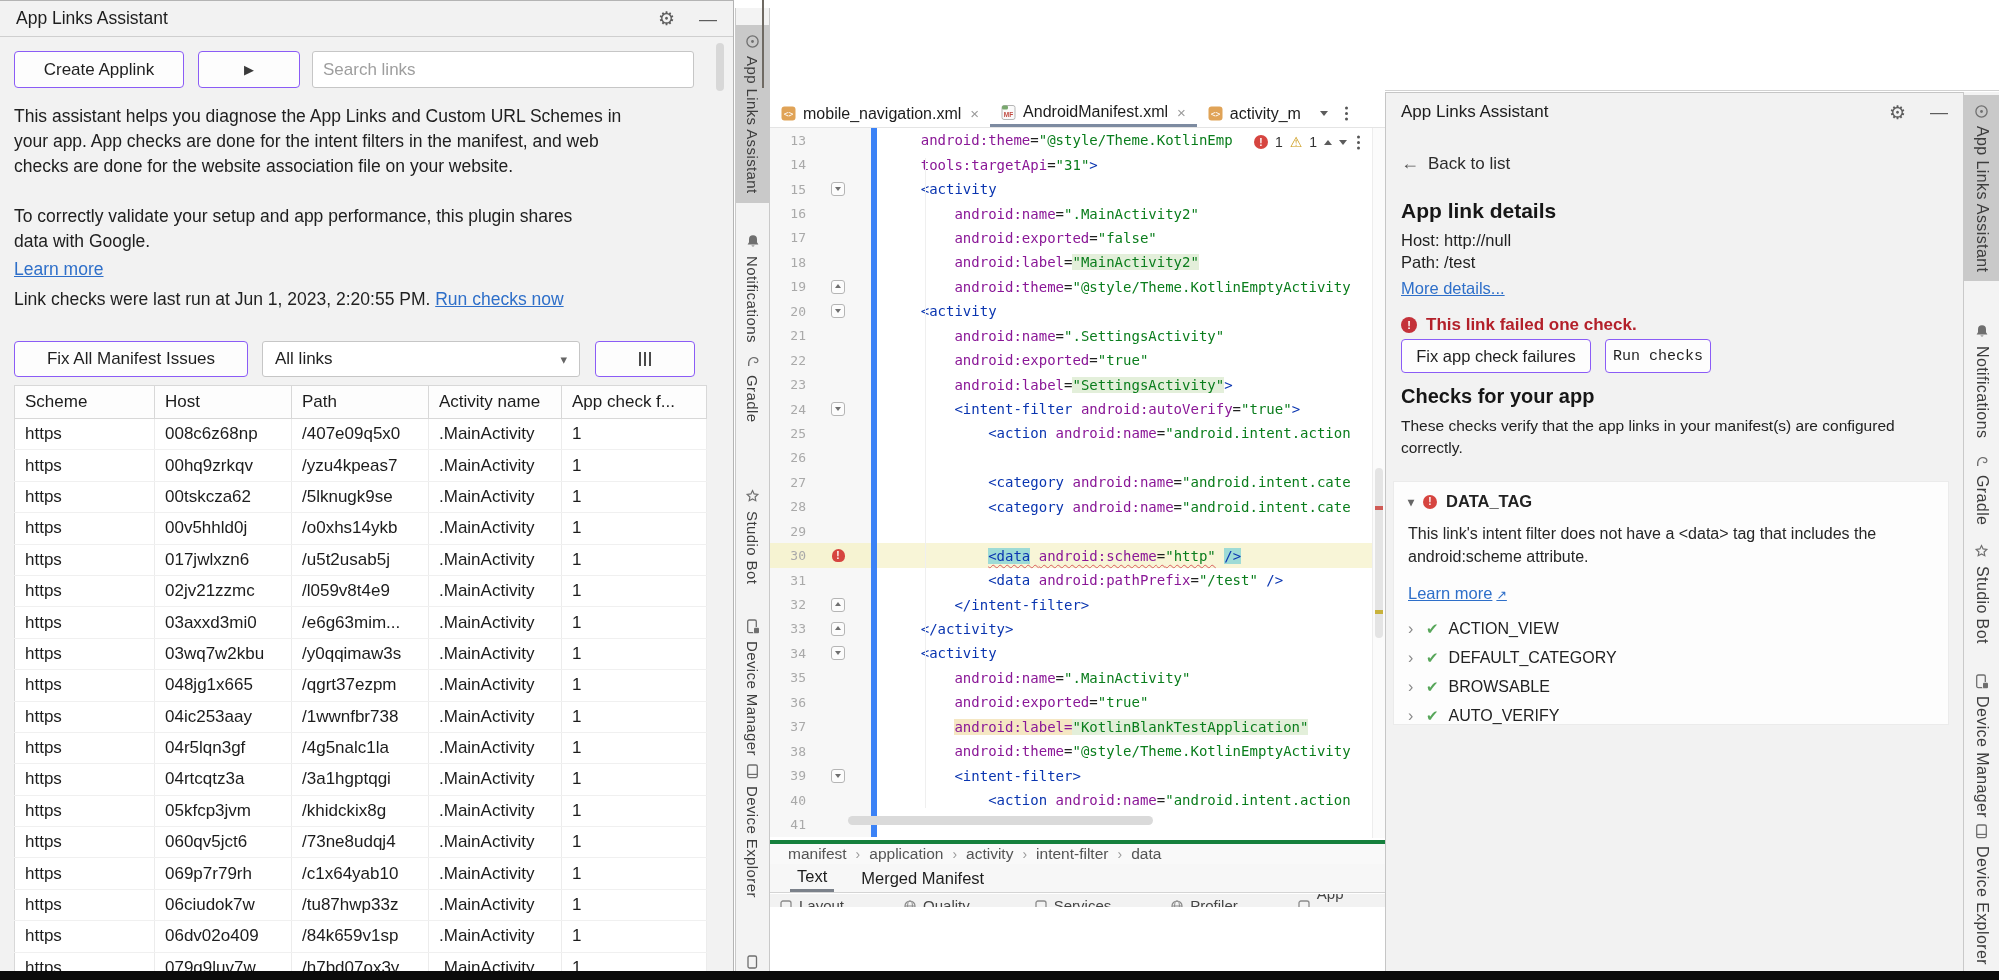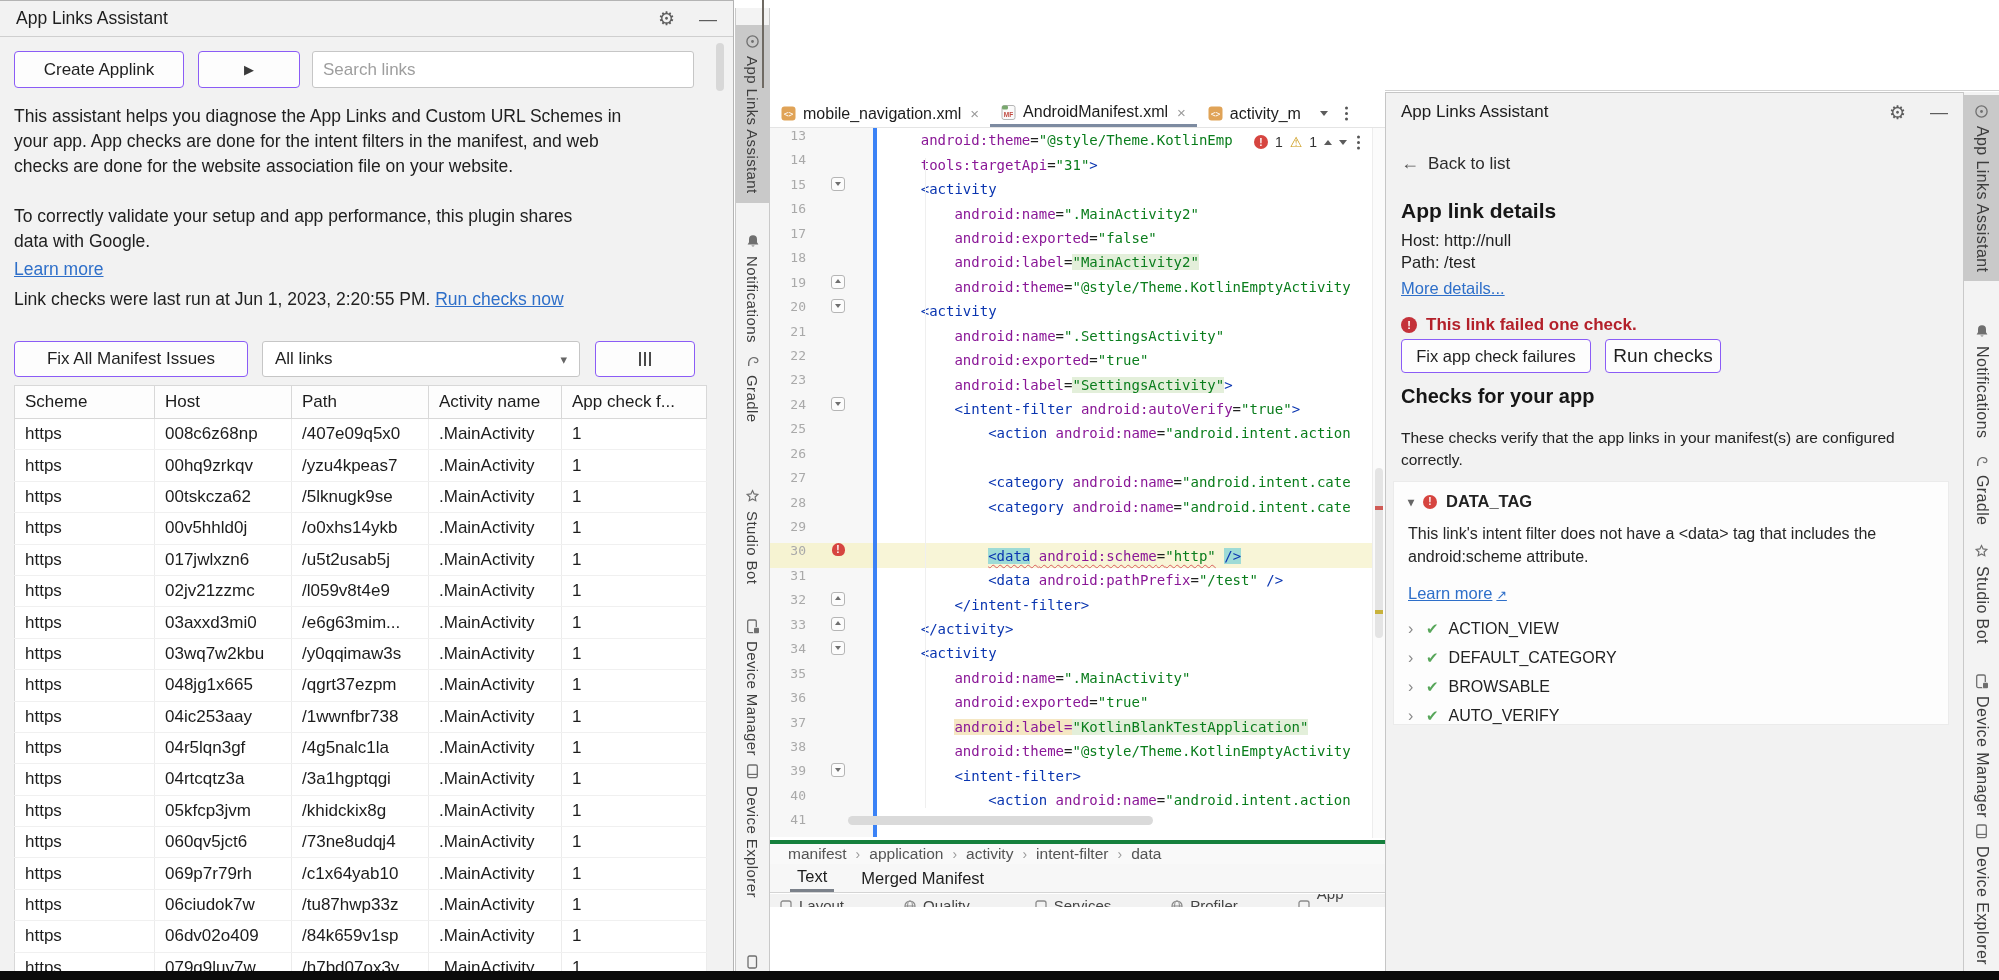--- a/index.html
+++ b/index.html
@@ -70,22 +70,22 @@
   .etab.selected{border-bottom:3px solid #7d8ba1;}
   .etab .close{color:#9a9a9a;font-size:15px;margin-left:2px;}
   .tab-extra{display:flex;align-items:center;gap:14px;padding:0 8px;color:#555;}
   .chev-down{width:0;height:0;border-left:4.5px solid transparent;border-right:4.5px solid transparent;border-top:5.5px solid #5c5c5c;}
   .kebab{width:3px;height:3px;background:#555;border-radius:50%;box-shadow:0 -5.5px 0 #555,0 5.5px 0 #555;margin:0 3px;}
   .ficon{display:inline-flex;}
 
   #code{position:absolute;left:0;top:128px;width:602px;height:710px;overflow:hidden;
     font-family:"DejaVu Sans Mono",monospace;font-size:14px;}
   .line{display:flex;height:24.45px;align-items:center;white-space:pre;}
-  .gutter{width:107px;flex:0 0 107px;height:100%;display:flex;align-items:flex-start;background:#f7f7f7;
-    border-right:4px solid #3b82f6;box-sizing:border-box;}
+  .gutter{width:107px;flex:0 0 107px;height:100%;display:flex;align-items:center;background:#f7f7f7;
+    border-right:6px solid #3b82f6;box-sizing:border-box;}
   .line.hl .gutter{background:#f6f3d2;}
   .line.hl{background:#f8f5d7;}
   .ln{flex:0 0 36px;text-align:right;color:#a9a9a9;font-size:13px;}
   .foldslot{flex:0 0 16px;margin-left:24px;display:flex;align-items:center;justify-content:center;}
   .fold-box{width:12px;height:12px;border:1px solid #b5b5b5;border-radius:3px;background:#fcfcfc;position:relative;}
   .fold-box.d::after{content:"";position:absolute;left:2.5px;top:4px;border-left:3.5px solid transparent;border-right:3.5px solid transparent;border-top:4.5px solid #6f6f6f;}
   .fold-box.u::after{content:"";position:absolute;left:2.5px;top:3px;border-left:3.5px solid transparent;border-right:3.5px solid transparent;border-bottom:4.5px solid #6f6f6f;}
   .bulb{width:13px;height:13px;border-radius:50% 50% 42% 42%;background:#d64540;color:#fff;font-size:10px;
     font-family:"Liberation Sans",sans-serif;display:flex;align-items:center;justify-content:center;font-weight:bold;}
   .codetext{padding-left:10px;}
@@ -128,23 +128,23 @@
   #rp-back{left:15px;top:60px;font-size:17px;color:#2b2b2b;display:flex;gap:9px;align-items:center;cursor:pointer;}
   #rp-back .arrow{font-size:18px;color:#555;}
   #rp-details-title{left:15px;top:106px;font-size:21px;font-weight:bold;color:#161616;}
   #rp-host{left:15px;top:138px;font-size:16.5px;}
   #rp-path{left:15px;top:160px;font-size:16.5px;}
   #rp-more{left:15px;top:186px;font-size:16.5px;}
   #rp-failed{left:15px;top:222px;display:flex;gap:9px;align-items:center;font-size:17px;font-weight:bold;color:#b3202a;}
   .err-circle-lg{width:16px;height:16px;border-radius:50%;background:#c4323a;color:#fff;display:flex;
     align-items:center;justify-content:center;font-size:11px;font-weight:bold;flex:0 0 16px;}
   #rp-fixbtn{left:15px;top:246px;width:190px;height:34px;font-size:16.5px;}
-  #rp-runbtn{left:219px;top:246px;width:116px;height:34px;font-size:19px;}
+  #rp-runbtn{left:219px;top:246px;width:106px;height:34px;font-size:15px;font-family:Liberation Mono, monospace;}
   #rp-checks-title{left:15px;top:292px;font-size:20px;font-weight:bold;color:#161616;}
-  #rp-checks-desc{left:15px;top:334px;width:520px;font-size:15.5px;line-height:22px;white-space:pre-line;color:#222;}
+  #rp-checks-desc{left:15px;top:322px;width:520px;font-size:15.5px;line-height:22px;white-space:pre-line;color:#222;}
   #rp-card{left:7px;top:388px;width:556px;height:244px;background:#fdfdfd;border:1px solid #ebebeb;box-sizing:border-box;}
   #card-head{position:absolute;left:14px;top:10px;display:flex;align-items:center;gap:9px;font-size:16.5px;font-weight:600;color:#222;}
   #card-head .exp{color:#666;font-size:12px;}
   #card-text{position:absolute;left:14px;top:40px;width:510px;font-size:16px;line-height:23px;white-space:pre-line;color:#262626;}
   #card-learn{position:absolute;left:14px;top:102px;font-size:16.5px;}
   #card-learn .ext{font-size:12.5px;margin-left:4px;}
   #card-checks{position:absolute;left:14px;top:132px;width:400px;}
   .check-row{display:flex;align-items:center;gap:10px;height:29px;font-size:16px;color:#222;}
   .check-row .exp{color:#8a8a8a;font-size:16px;width:8px;}
   .check-row .ok{color:#57a65a;font-size:15px;}

